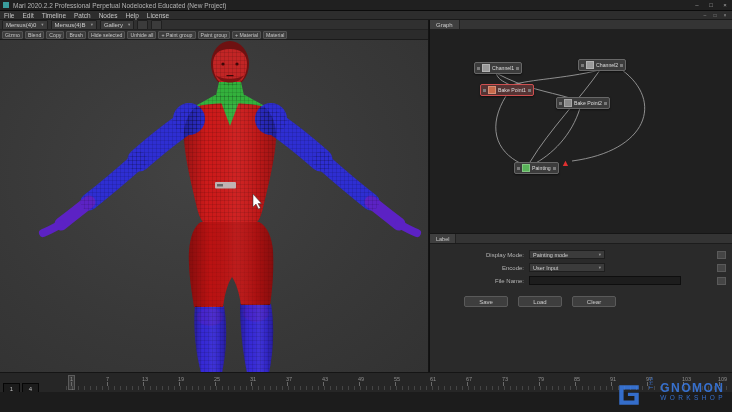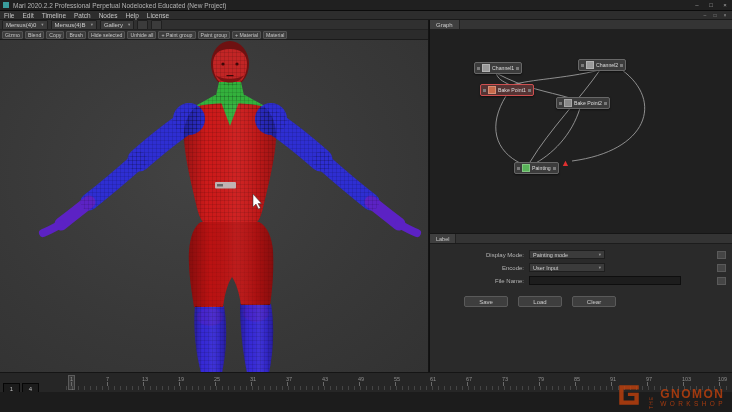--- a/index.html
+++ b/index.html
@@ -83,22 +83,22 @@
   .ruler{position:absolute;left:66px;right:2px;top:2px;bottom:2px;
          background:repeating-linear-gradient(90deg,#454545 0 1px,transparent 1px 6px) bottom/100% 4px no-repeat;}
   .playhead{position:absolute;left:2px;top:0;bottom:0;width:7px;background:rgba(200,200,200,0.12);
             border:1px solid rgba(200,200,200,0.25);box-sizing:border-box;}
   .tick{position:absolute;top:1px;display:flex;flex-direction:column;align-items:flex-start;}
   .tnum{font-size:5.5px;color:#8e8e8e;}
   .tline{width:1px;height:4px;background:#6a6a6a;margin-left:1px;}
 
   
   .status{position:absolute;left:0;top:392px;right:0;height:20px;background:#1c1c1c;}
-  .watermark{position:absolute;right:6px;bottom:4px;display:flex;align-items:flex-end;gap:5px;
-             opacity:.8;z-index:50;pointer-events:none;color:#c2410c;}
+  .watermark{position:absolute;right:6px;bottom:4px;display:flex;align-items:flex-start;gap:5px;
+             opacity:.8;z-index:50;pointer-events:none;color:#3b82f6;}
   .wm-the{font-size:5px;letter-spacing:1px;transform:rotate(-90deg);width:8px;text-align:center;}
   .wm-name{font-size:12px;font-weight:bold;letter-spacing:1.5px;line-height:12px;}
   .wm-sub{font-size:6.5px;letter-spacing:3.4px;line-height:8px;}
 </style>
 </head>
 <body>
 
 <div class="app">
 
   <div class="titlebar">

